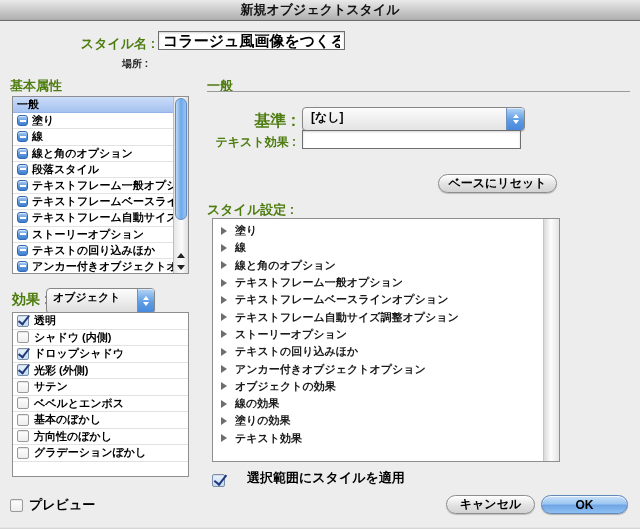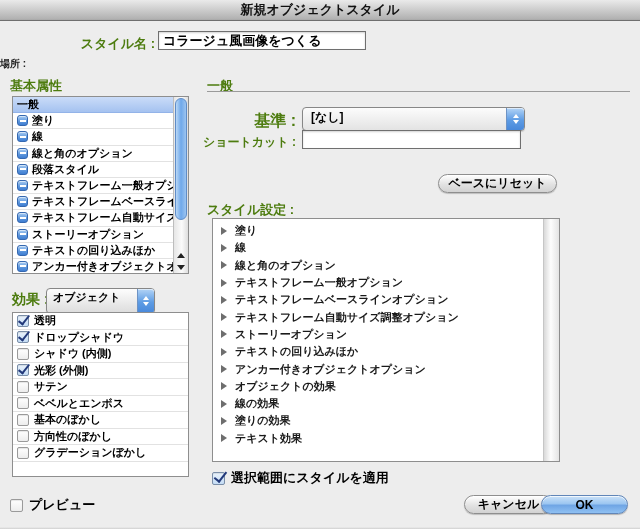--- a/index.html
+++ b/index.html
@@ -9,24 +9,24 @@
 
   
   .titlebar { left:0; top:0; width:640px; height:21px;
     background:linear-gradient(#EAEAEA,#CFCFCF 45%,#B3B3B3 92%,#A8A8A8);
     border-bottom:1px solid #6F6F6F; display:flex; align-items:center; justify-content:center; }
   .titlebar-text { font-size:13px; font-weight:bold; color:#111; }
 
   
   .lbl { font-weight:bold; color:#4d7c0f; }
   .style-name-label { left:0; top:35px; width:155px; text-align:right; font-size:13px; }
-  .style-name-input { left:158px; top:31px; width:208px; height:19px; background:#FFF;
+  .style-name-input { left:158px; top:31px; width:187px; height:19px; background:#FFF;
     border:1px solid #6F6F6F; box-shadow:inset 0 1px 2px rgba(0,0,0,.18);
-    font-size:13px; font-weight:bold; padding:1px 4px 0; font-family:inherit; }
-  .location-label { left:0; top:57px; width:148px; font-size:10px; color:#222; }
+    font-size:15px; font-weight:bold; padding:1px 4px 0; font-family:inherit; }
+  .location-label { left:0; top:57px; width:148px; text-align:right; font-size:10px; color:#222; }
 
   
   .listbox { background:#FFF; border:1px solid #8E8E8E; overflow:hidden; }
 
   
   .basic-attrs-label { left:10px; top:77px; font-size:13px; }
   .attr-listbox { left:12px; top:96px; width:177px; height:178px; }
   .attr-rows { position:absolute; left:0; top:0; right:15px; bottom:0; overflow:hidden; }
   .attr-row { height:16.2px; display:flex; align-items:center; border-bottom:1px solid #E2E2E2;
     font-size:11px; font-weight:bold; white-space:nowrap; overflow:hidden; }
@@ -103,24 +103,24 @@
   .settings-box { left:212px; top:218px; width:348px; height:244px; }
   .settings-rows { position:absolute; left:0; top:0; right:17px; bottom:0; padding-top:3px; overflow:hidden; }
   .tree-row { height:17.3px; display:flex; align-items:center; font-size:11px; font-weight:bold; color:#1A1A1A;
     white-space:nowrap; overflow:hidden; }
   .disclosure { flex:0 0 auto; margin-left:8px; width:0; height:0;
     border-left:6px solid #6E6E6E; border-top:4px solid transparent; border-bottom:4px solid transparent; }
   .tree-row .row-label { margin-left:8px; }
   .settings-scrollbar { position:absolute; right:0; top:0; bottom:0; width:16px;
     border-left:1px solid #C6C6C6; background:linear-gradient(to right,#D9D9D9,#FDFDFD 45%,#E4E4E4); }
 
-  .apply-row { left:212px; top:469px; display:flex; align-items:center; }
-
-  
-  .cancel-button { left:464px; top:495px; width:89px; height:19px; }
+  .apply-row { left:212px; top:469px; display:flex; align-items:flex-end;gap:16px; }
+
+  
+  .cancel-button { left:446px; top:495px; width:89px; height:19px; }
   .ok-button { left:541px; top:495px; width:87px; height:19px; border-color:#6186B8;
     background:linear-gradient(180deg,#CBE2F8 0%,#9CC6F1 45%,#6FA5E5 55%,#8FC0F2 100%);
     box-shadow:0 1px 1px rgba(0,0,0,.25), inset 0 1px 0 rgba(255,255,255,.75); }
 
   .bottom-edge { left:0; bottom:0; width:640px; height:2px; background:linear-gradient(#EDEDED,#CFCFCF); }
 </style>
 </head>
 <body>
 
 <div class="abs titlebar">
@@ -203,26 +203,26 @@
   </div>
 </div>
 
 <div class="abs listbox effects-listbox">
 
 <div class="effect-row">
       <span class="aqua-check checked"></span>
       <span class="row-label">透明</span>
     </div>
     <div class="effect-row">
+      <span class="aqua-check"></span>
+      <span class="row-label">シャドウ (内側)</span>
+    </div>
+    <div class="effect-row">
       <span class="aqua-check checked"></span>
       <span class="row-label">ドロップシャドウ</span>
-    </div>
-    <div class="effect-row">
-      <span class="aqua-check"></span>
-      <span class="row-label">シャドウ (内側)</span>
     </div>
     <div class="effect-row">
       <span class="aqua-check checked"></span>
       <span class="row-label">光彩 (外側)</span>
     </div>
     <div class="effect-row">
       <span class="aqua-check"></span>
       <span class="row-label">サテン</span>
     </div>
     <div class="effect-row">
@@ -253,21 +253,21 @@
 
 <div class="abs lbl based-label">基準 :</div>
 <div class="abs popup based-popup">
   <div class="popup-text">[なし]</div>
   <div class="stepper">
     <span class="stp-up"></span>
     <span class="stp-down"></span>
   </div>
 </div>
 
-<div class="abs lbl shortcut-label">ショートカット :</div>
+<div class="abs lbl shortcut-label">テキスト効果 :</div>
 <input class="abs shortcut-input" type="text" value="" style="">
 
 <button class="abs pill-btn reset-button">ベースにリセット</button>
 
 <div class="abs lbl style-settings-label">スタイル設定 :</div>
 
 <div class="abs listbox settings-box">
   <div class="settings-rows">
 
   <div class="tree-row">

